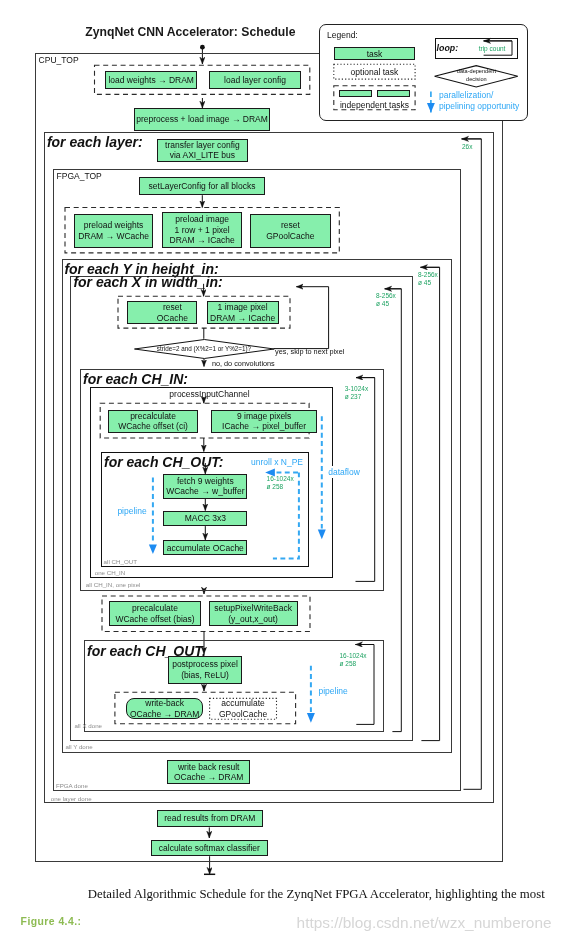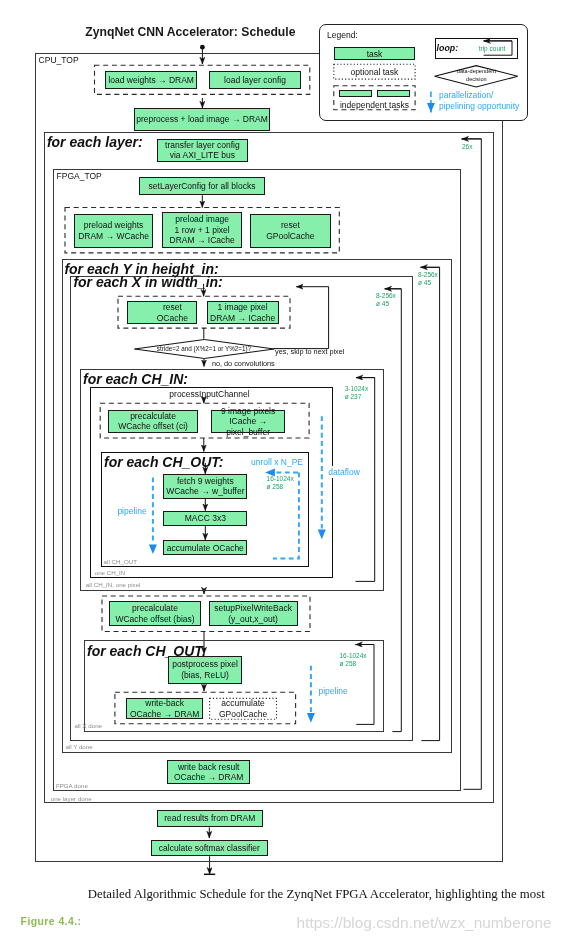--- a/index.html
+++ b/index.html
@@ -174,21 +174,21 @@
   <div class="abs lbl" style="left:83px;top:370.9px;">for each CH_IN:</div>
 
   <div class="abs grp" style="left:89.9px;top:387px;width:243.4px;height:190.6px;border-color:#111;"></div>
   <div class="abs lbl-plain" style="left:91px;top:389px;width:237px;text-align:center;">processInputChannel</div>
 
   <div class="abs dashgrp" style="left:100px;top:404px;width:210px;height:32px;"></div>
   <div class="abs box" style="left:107.8px;top:410px;width:90.5px;height:22.8px;">
     <span>precalculate</span>
     <span>WCache offset (ci)</span>
   </div>
-  <div class="abs box" style="left:211.1px;top:410px;width:74px;height:22.8px;">
+  <div class="abs box" style="left:211.1px;top:410px;width:106px;height:22.8px;">
     <span>9 image pixels</span>
     <span>ICache → pixel_buffer</span>
   </div>
 
   <div class="abs grp" style="left:100.6px;top:451.5px;width:208.6px;height:115.4px;border-color:#111;"></div>
   <div class="abs lbl" style="left:104px;top:453.6px;">for each CH_OUT:</div>
 
   <div class="abs box" style="left:163.2px;top:473.9px;width:84.3px;height:24.9px;">
     <span>fetch 9 weights</span>
     <span>WCache → w_buffer</span>
@@ -212,21 +212,21 @@
 
   <div class="abs grp" style="left:83.7px;top:639.6px;width:299.9px;height:92.4px;"></div>
   <div class="abs lbl" style="left:87px;top:642.5px;">for each CH_OUT:</div>
 
   <div class="abs box" style="left:168px;top:656px;width:74px;height:27.5px;flex-direction:column;">
     <span>postprocess pixel</span>
     <span>(bias, ReLU)</span>
   </div>
 
   <div class="abs dashgrp" style="left:115px;top:693px;width:180px;height:30px;"></div>
-  <div class="abs box" style="left:126.3px;top:698.4px;width:76.7px;height:20.8px;">
+  <div class="abs box" style="left:126.3px;top:698.4px;width:76.7px;height:20.8px;border-radius:8px;">
     <span>write-back</span>
     <span>OCache → DRAM</span>
   </div>
   <div class="abs" style="left:209.6px;top:698.4px;width:66.9px;height:20.8px;display:flex;flex-direction:column;align-items:center;justify-content:center;text-align:center;font-size:8.5px;color:#111;line-height:1.22;">
     <span>accumulate</span>
     <span>GPoolCache</span>
   </div>
 
   <div class="abs small" style="left:74.5px;top:721.5px;">all X done</div>
   <div class="abs small" style="left:65.4px;top:742.5px;">all Y done</div>

